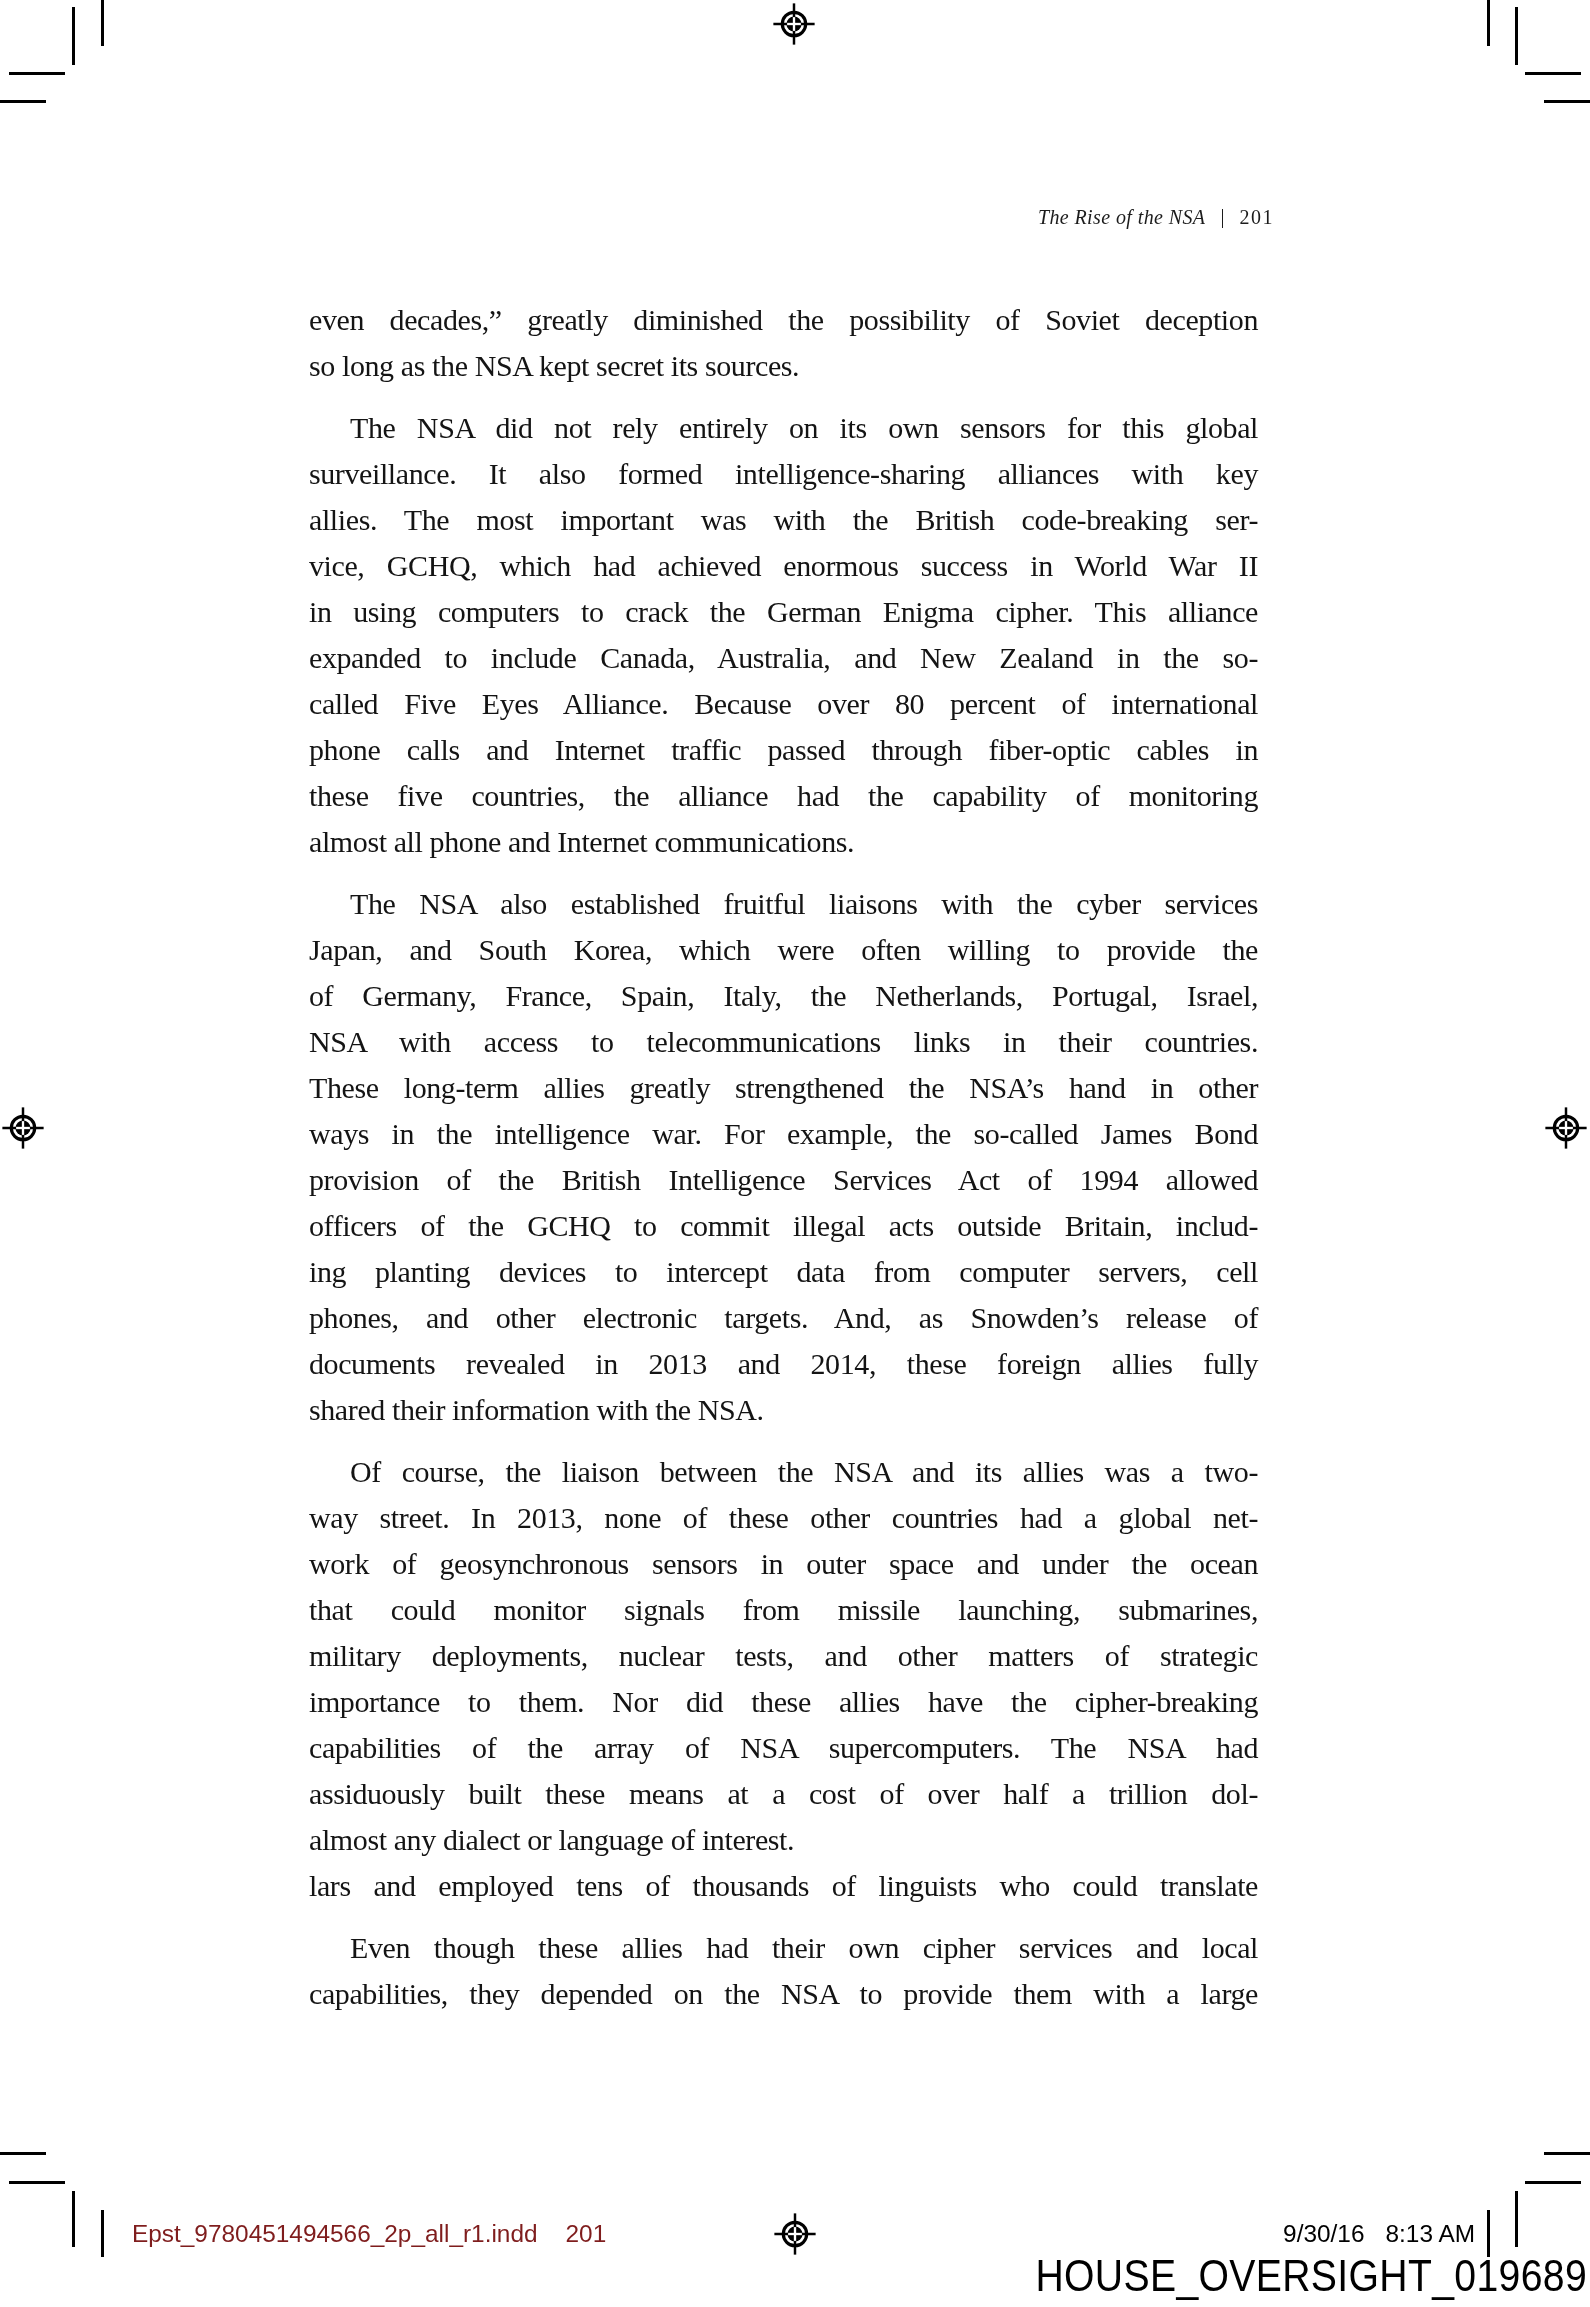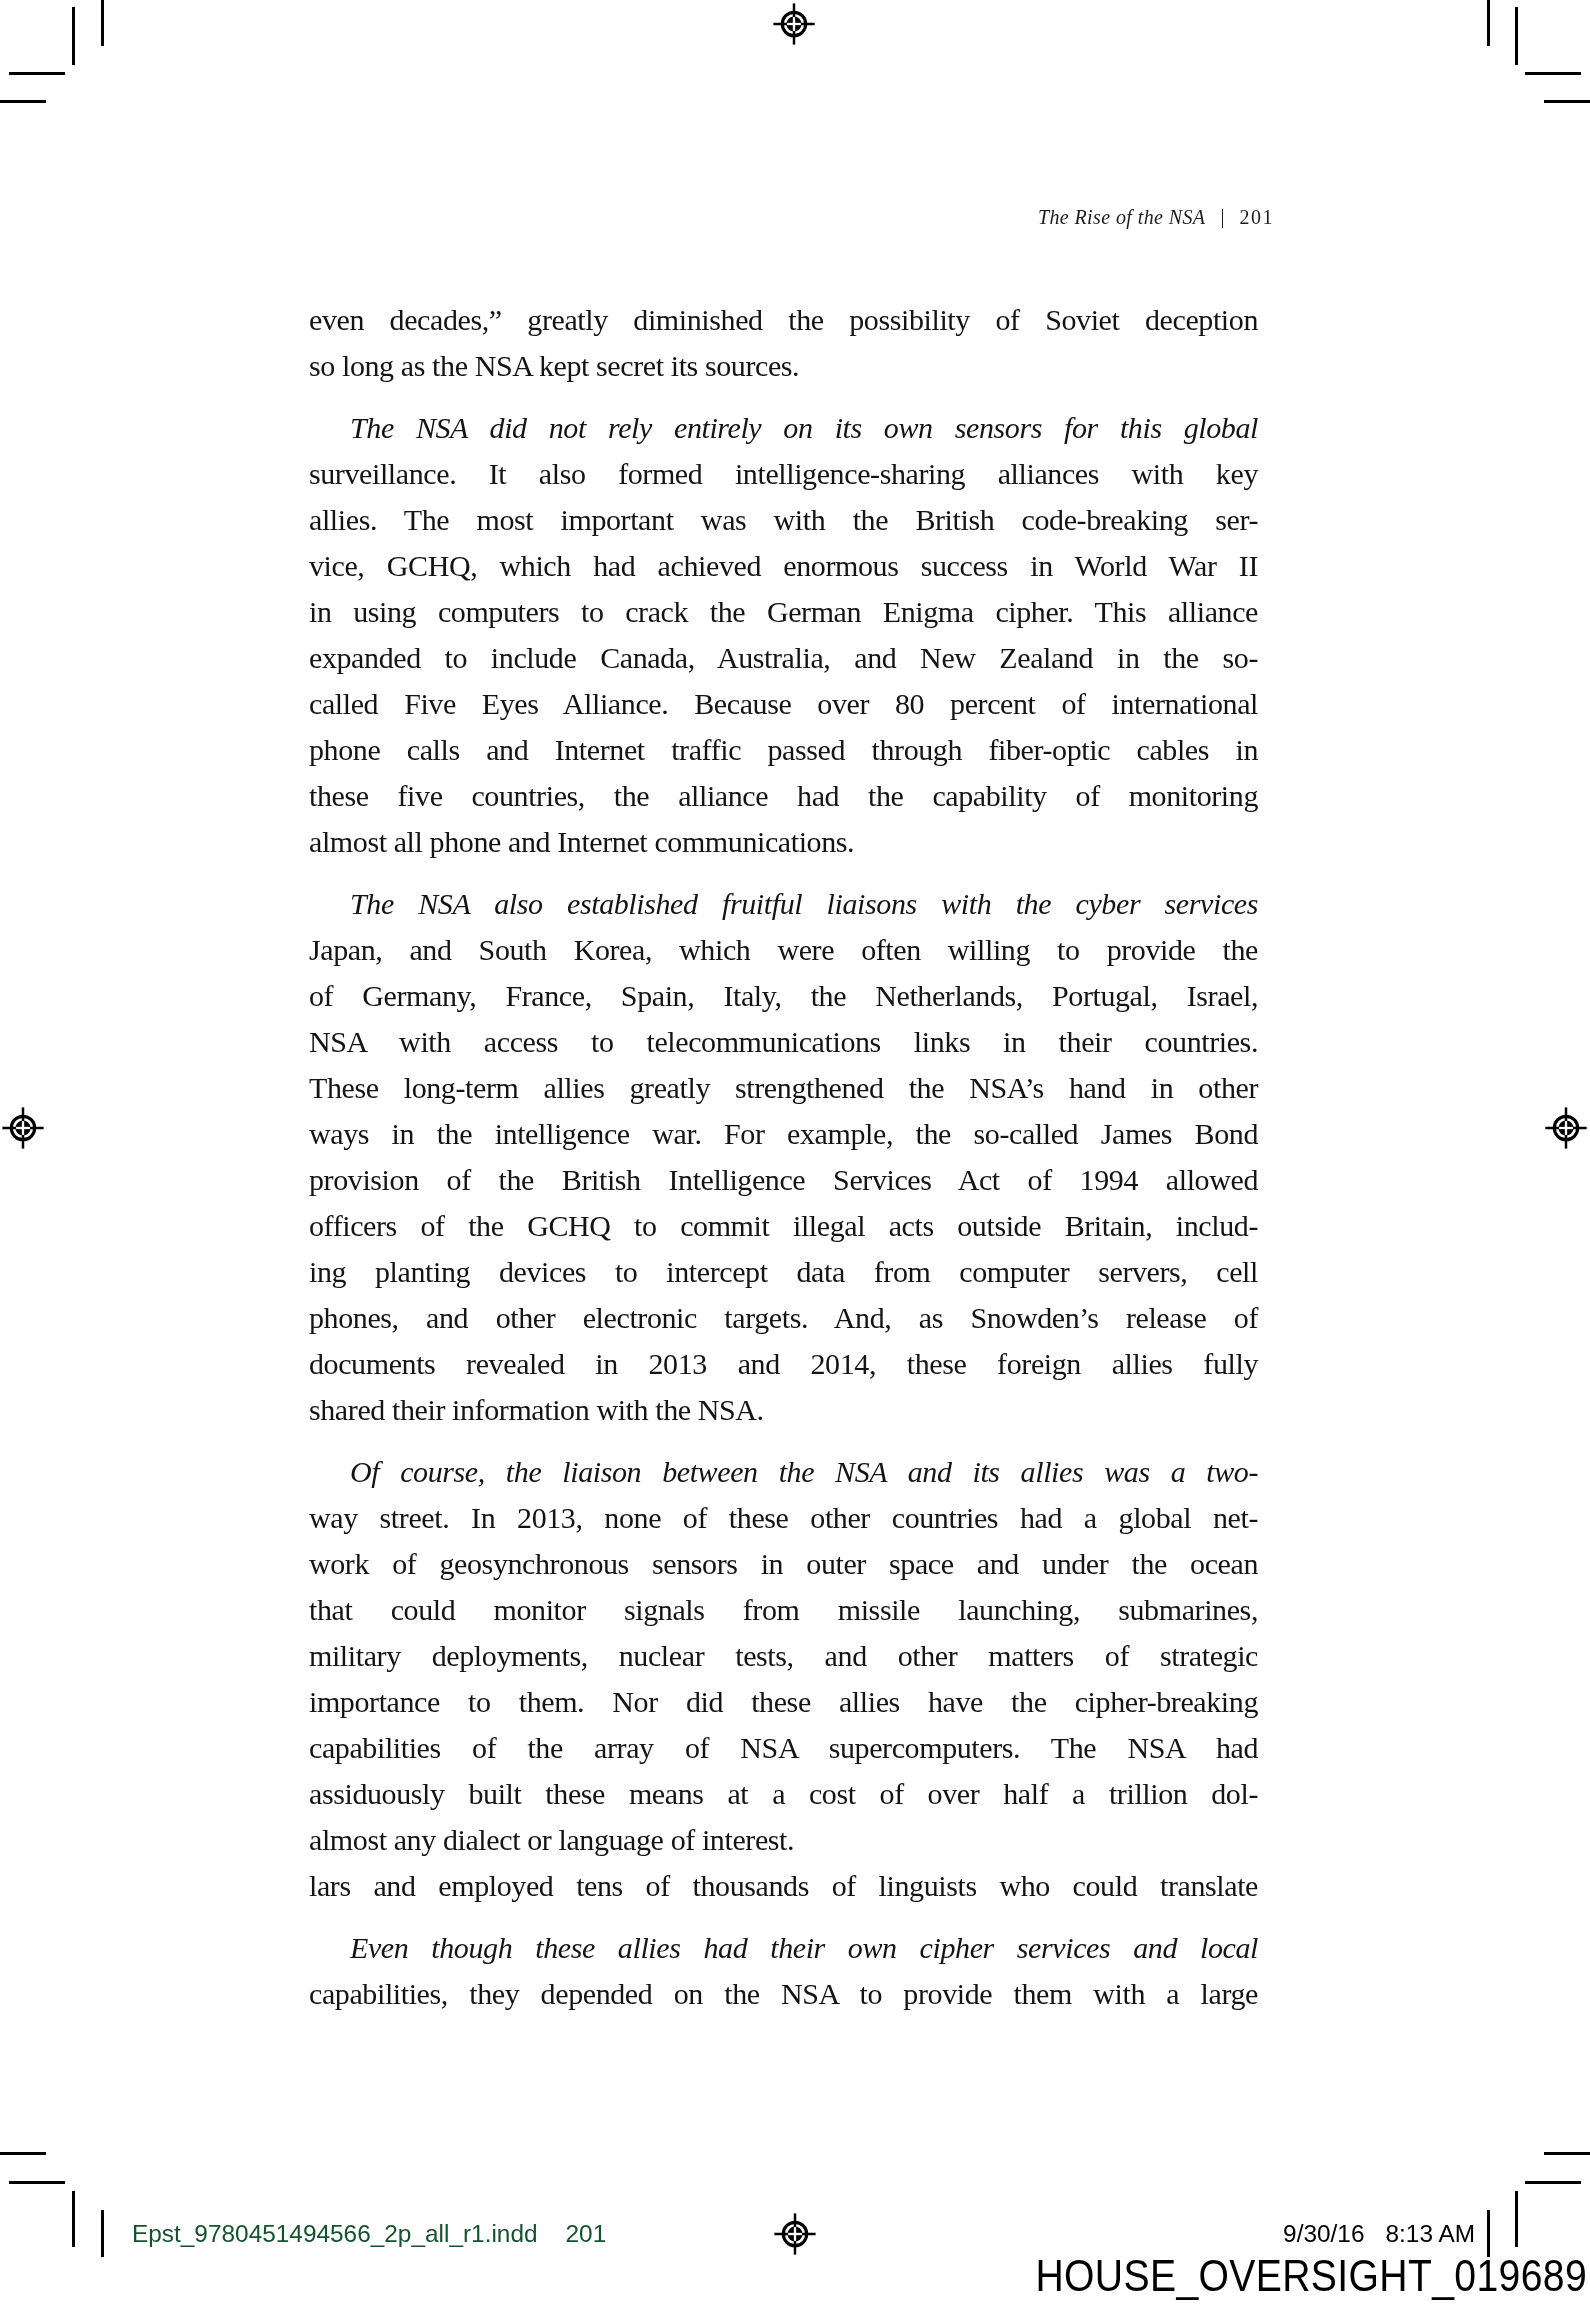--- a/index.html
+++ b/index.html
@@ -56,30 +56,30 @@
     color: #141414;
   }
   .para { margin: 16px; padding: 0; }
   .line {
     text-align: justify;
     text-align-last: justify;
     height: 46px;
     overflow: visible;
   }
   .line.last { text-align-last: left; }
-  .line.first-indent { text-indent: 41px; font-style: italic; }
+  .line.first-indent { text-indent: 41px; }
 
   
   .slug-left {
     position: absolute;
     left: 132px;
     top: 2220px;
     font-family: "Liberation Sans", sans-serif;
     font-size: 24.4px;
-    color: #14532d;
+    color: #7f1d1d;
     white-space: nowrap;
   }
   .slug-left .slug-page { margin-left: 28px; }
   .slug-right {
     position: absolute;
     right: 115px;
     top: 2220px;
     font-family: "Liberation Sans", sans-serif;
     font-size: 24.4px;
     color: #000;

